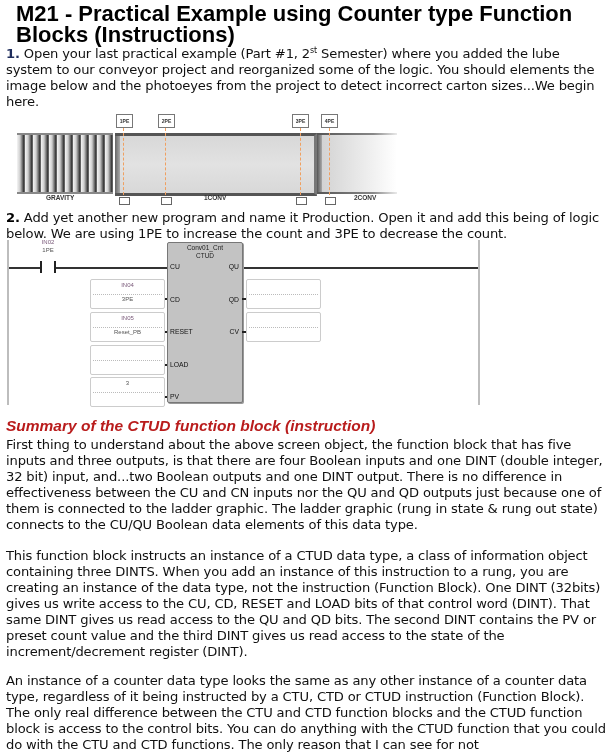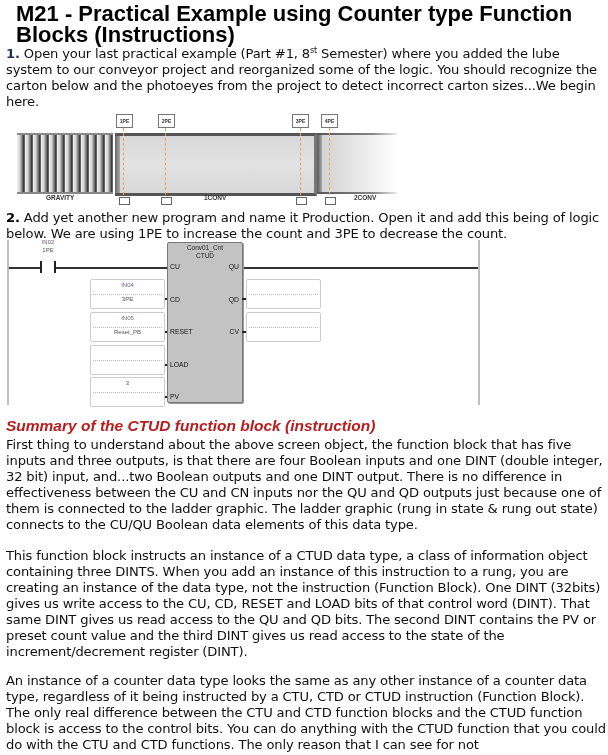--- a/index.html
+++ b/index.html
@@ -109,21 +109,21 @@
     font-family: "Liberation Sans", sans-serif; font-size: 6px;
   }
   .param-box .v1 { top: 2px; color: #7a5a7a; }
   .param-box .v2 { top: 16px; color: #555; }
 </style>
 </head>
 <body>
 
 <h1 class="title">M21 - Practical Example using Counter type Function Blocks (Instructions)</h1>
 
-<p class="para" style="top:46px;"><span class="step-num step1">1.</span><span> Open your last practical example (Part #1, 8</span><sup>st</sup><span> Semester) where you added the lube system to our conveyor project and reorganized some of the logic. You should recognize the carton below and the photoeyes from the project to detect incorrect carton sizes...We begin here.</span></p>
+<p class="para" style="top:46px;"><span class="step-num step1">1.</span><span> Open your last practical example (Part #1, 2</span><sup>st</sup><span> Semester) where you added the lube system to our conveyor project and reorganized some of the logic. You should elements the image below and the photoeyes from the project to detect incorrect carton sizes...We begin here.</span></p>
 
 <div class="conveyor">
   <div class="gravity"></div>
   <div class="conv1"></div>
   <div class="conv2"></div>
 
   <div class="pe-box" style="left:116px;">1PE</div>
   <div class="pe-line" style="left:123px;"></div>
   <div class="pe-sensor" style="left:119px;"></div>
 

